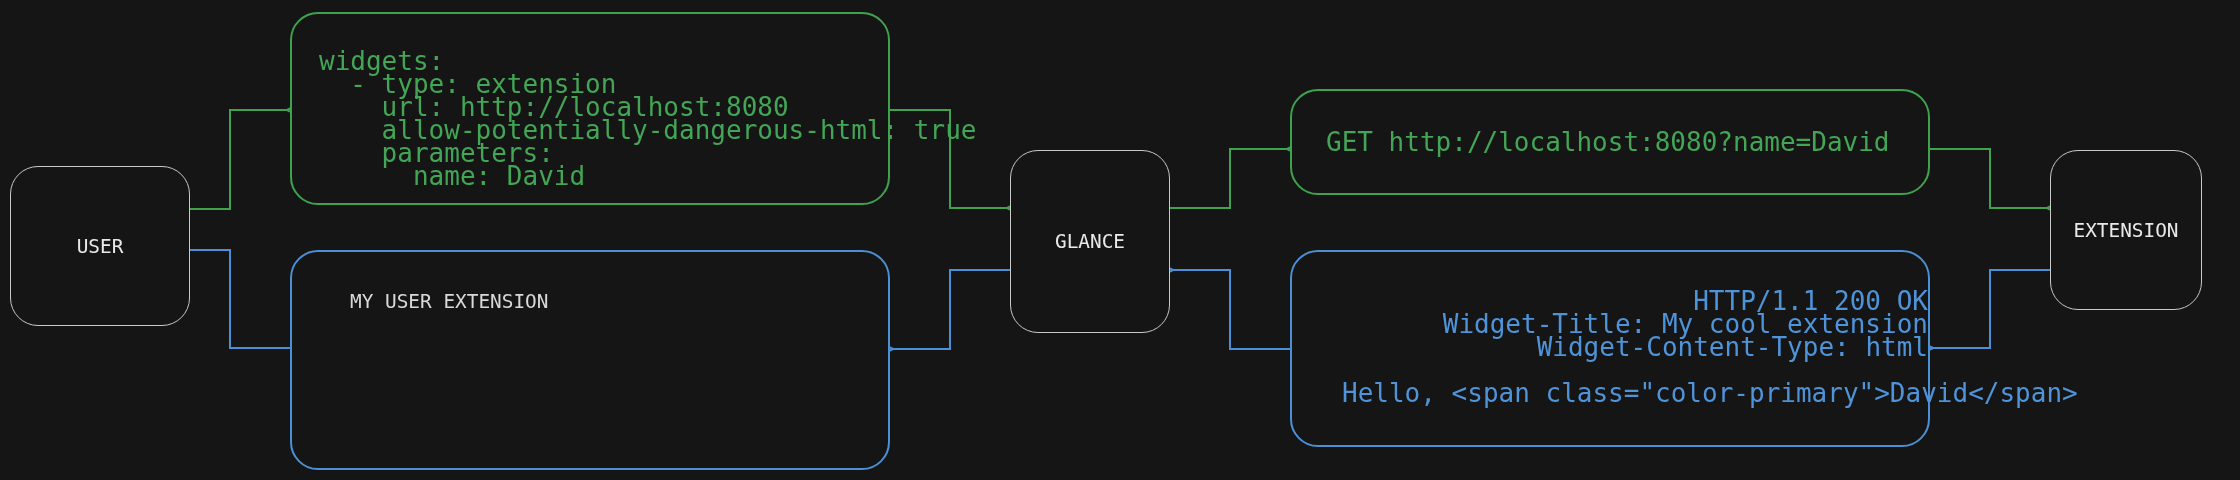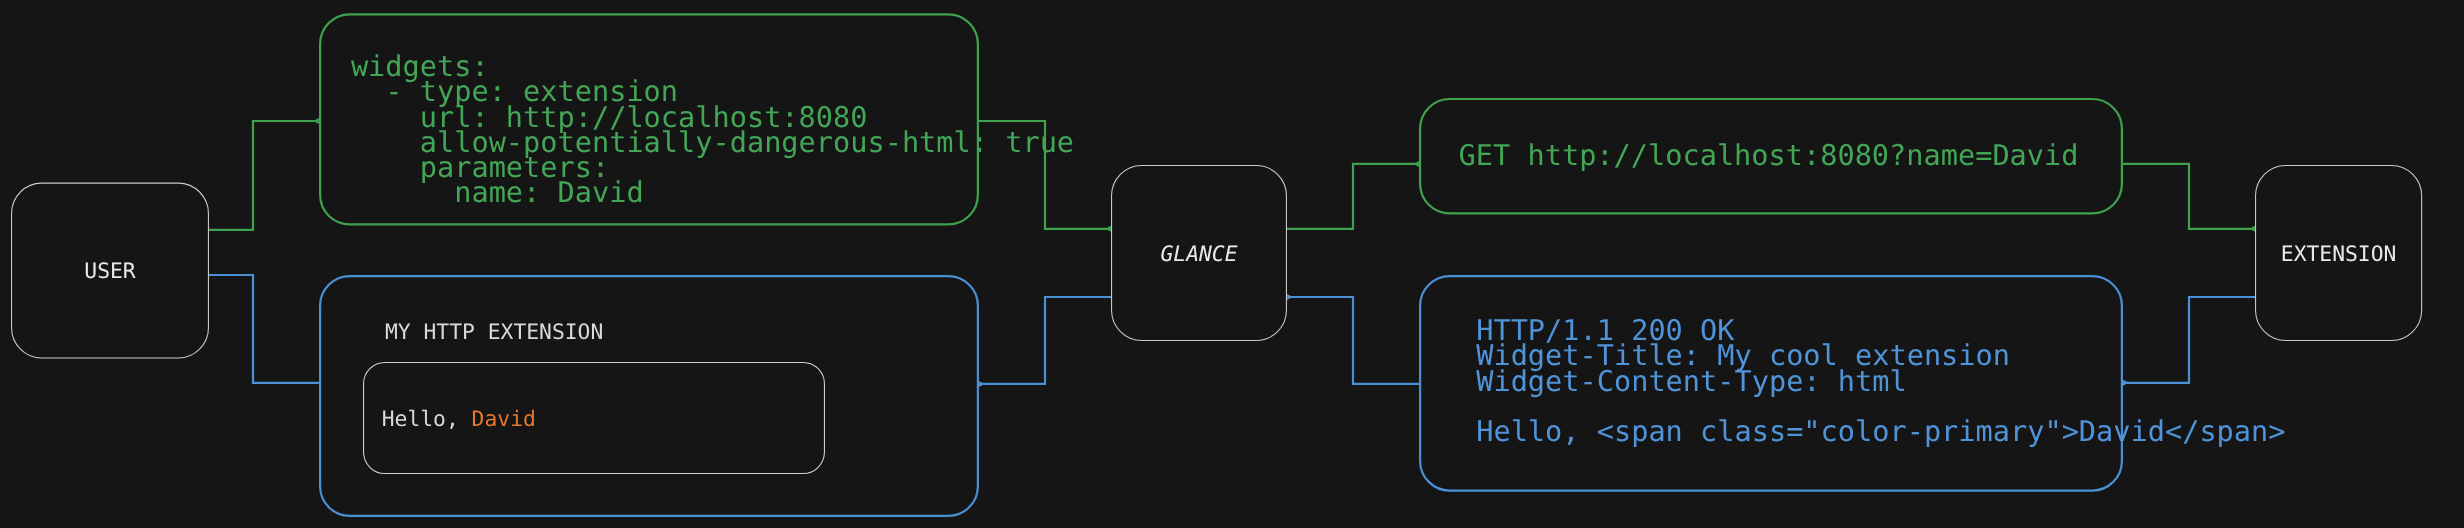--- a/index.html
+++ b/index.html
@@ -23,21 +23,21 @@
     border: 1.5px solid #c9c9c9;
     border-radius: 28px;
     display: flex;
     align-items: center;
     justify-content: center;
     color: #e9e9e9;
     font-size: 19.4px;
     background: #151515;
   }
   #node-user      { left: 10px;   top: 150px; width: 180px; height: 160px; margin-top: 16px; }
-  #node-glance    { left: 1010px; top: 150px; width: 160px; height: 160px; font-style: italic; }
+  #node-glance    { left: 1010px; top: 150px; width: 160px; height: 183px; }
   #node-extension { left: 2050px; top: 150px; width: 152px; height: 160px; }
 
   
   .codebox {
     position: absolute;
     border-radius: 28px;
     font-size: 26px;
     line-height: 23px;
     white-space: pre;
     background: #151515;
@@ -54,20 +54,21 @@
     left: 1290px; top: 89px;
     width: 640px; height: 106px;
     display: flex;
     align-items: center;
     padding-left: 34px;
   }
   #response-box {
     left: 1290px; top: 250px;
     width: 640px; height: 197px;
     padding: 38px 0 0 50px;
+    text-align: right;
   }
 
   
   #widget-box {
     left: 290px; top: 250px;
     width: 600px; height: 220px;
     position: absolute;
     border: 2px solid #4b90d5;
     border-radius: 28px;
     background: #151515;
@@ -156,19 +157,16 @@
     <span>GET http://localhost:8080?name=David</span>
   </div>
 
   <div class="codebox blue-box" id="response-box">HTTP/1.1 200 OK
 Widget-Title: My cool extension
 Widget-Content-Type: html
 
 Hello, &lt;span class="color-primary"&gt;David&lt;/span&gt;</div>
 
   <div id="widget-box">
-    <div id="widget-title">MY HTTP EXTENSION</div>
-    <div id="hello-box">
-      <span>Hello, </span><span class="name">David</span>
-    </div>
+    <div id="widget-title">MY USER EXTENSION</div>
   </div>
 
 </div>
 
 </body></html>

